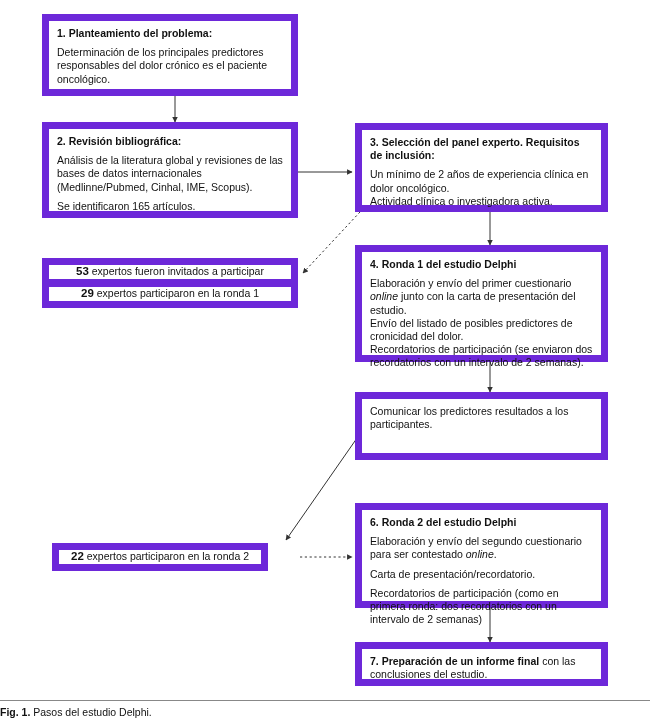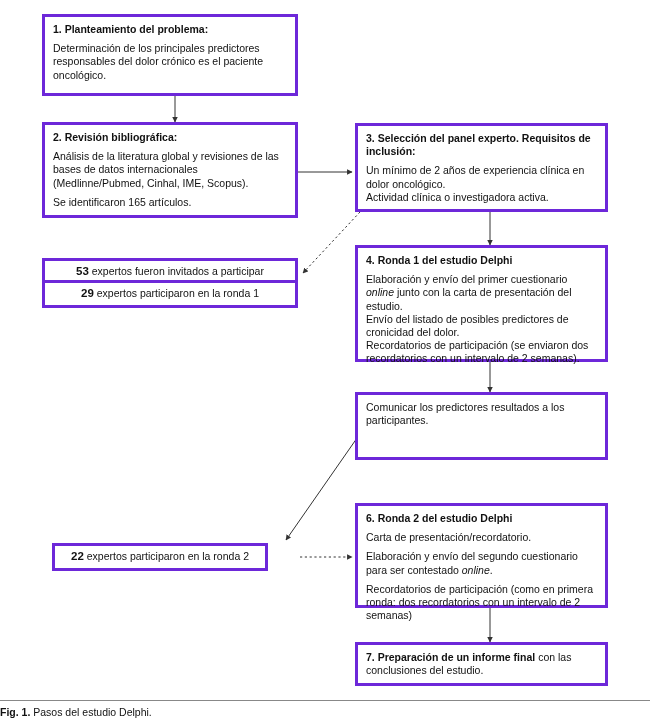--- a/index.html
+++ b/index.html
@@ -12,21 +12,21 @@
     width: 650px;
     height: 726px;
     background: #ffffff;
     font-family: "Liberation Sans", sans-serif;
     color: #000000;
     overflow: hidden;
   }
   .box {
     position: absolute;
     box-sizing: border-box;
-    border: 3px solid #6d28d9;
+    border: 7px solid #6d28d9;
     background: #ffffff;
     padding: 6px 8px 7px 8px;
     font-size: 10.5px;
     line-height: 13.2px;
     color: #111111;
     z-index: 3;
   }
   .box p {
     margin: 0 0 6px 0;
   }
@@ -154,22 +154,22 @@
       <span class="num">29</span><span> expertos participaron en la ronda 1</span>
     </span>
   </div>
 
   <div class="box" style="left:355px; top:392px; width:253px; height:68px;">
     <p>Comunicar los predictores resultados a los participantes.</p>
   </div>
 
   <div class="box" style="left:355px; top:503px; width:253px; height:105px;">
     <p class="b">6. Ronda 2 del estudio Delphi</p>
+    <p><span>Elaboración y envío del segundo cuestionario para ser contestado </span><span class="it">online</span><span>.</span></p>
     <p>Carta de presentación/recordatorio.</p>
-    <p><span>Elaboración y envío del segundo cuestionario para ser contestado </span><span class="it">online</span><span>.</span></p>
     <p>Recordatorios de participación (como en primera ronda: dos recordatorios con un intervalo de 2 semanas)</p>
   </div>
 
   <div class="box countbox" style="left:52px; top:543px; width:216px; height:28px;align-items:center;">
     <span class="inner">
       <span class="num">22</span><span> expertos participaron en la ronda 2</span>
     </span>
   </div>
 
   <div class="box" style="left:355px; top:642px; width:253px; height:44px;">

